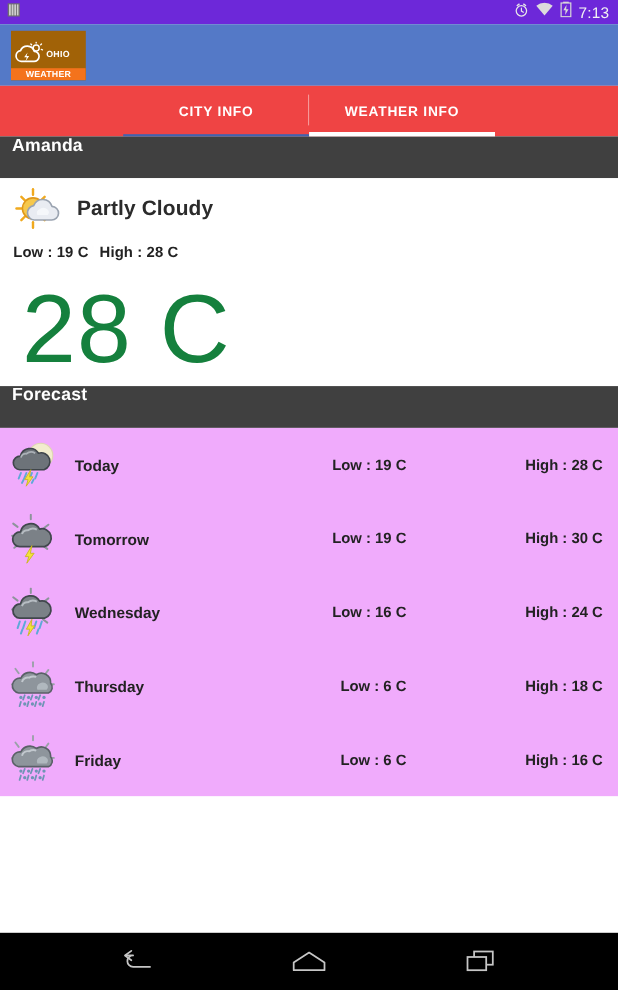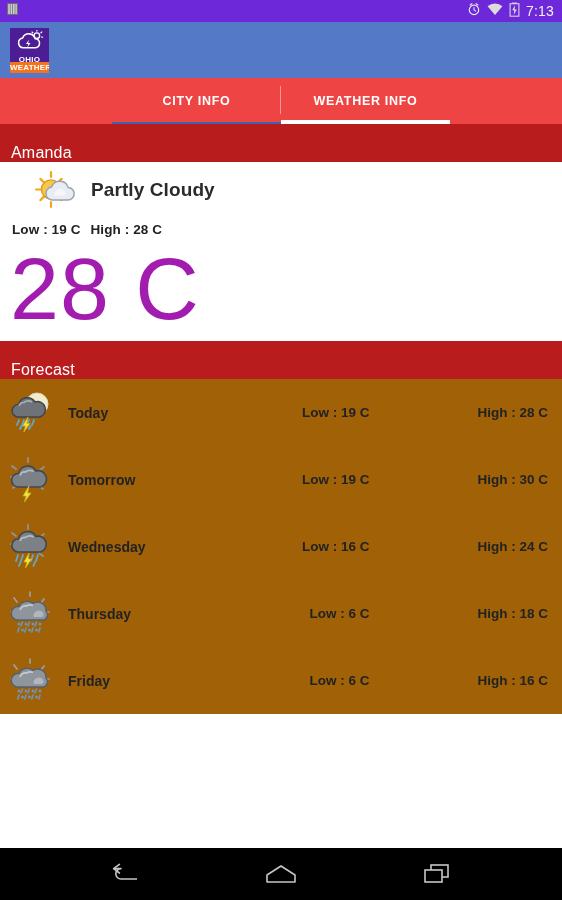--- a/index.html
+++ b/index.html
@@ -32,23 +32,23 @@
   .sim-icon { display: block; }
 
   
   .appbar {
     background: #5479C7; height: 56px;
     display: flex; align-items: center;
     padding-left: 10px;
     flex: 0 0 56px;
   }
   .logo {
-    width: 39px; height: 45px;
-    background: #4c1d95;
-    display: flex; flex-direction: column;
+    width: 68px; height: 45px;
+    background: #a16207;
+    display: flex; flex-direction: row;
     align-items: center; justify-content: flex-start;
     overflow: hidden; position: relative;
   }
   .logo-mark { margin-top: 2px; }
   .logo-ohio {
     color: #ffffff; font-size: 8px; font-weight: bold;
     letter-spacing: .3px; line-height: 9px; margin-top: -1px;
   }
   .logo-weather {
     position: absolute; bottom: 0; left: 0; right: 0;
@@ -76,59 +76,59 @@
     height: 2px; background: #3f63b0;
   }
   .tab.active .tab-underline { height: 4px; background: #ffffff; }
   .tab-divider {
     position: absolute; right: 0; top: 8px; bottom: 10px;
     width: 1px; background: rgba(255,255,255,.45);
   }
 
   
   .section-header {
-    background: #b91c1c;
+    background: #404040;
     height: 38px;
-    display: flex; align-items: flex-end;
+    display: flex; align-items: flex-start;
     padding-left: 11px;
-    color: #ffffff; font-size: 16px; font-weight: normal;
+    color: #ffffff; font-size: 16px; font-weight: bold;
     letter-spacing: .2px;
     flex: 0 0 38px;
   }
 
   
   .current {
     background: #ffffff;
     padding: 6px 0 0 0;
   }
   .cur-row {
     display: flex; align-items: center;
-    padding-left: 12px; height: 44px; margin-left: 21px;
+    padding-left: 12px; height: 44px;
   }
   .cur-icon { width: 48px; height: 42px; flex: 0 0 48px; }
   .cur-cond {
     margin-left: 10px;
     font-size: 19px; font-weight: bold; color: #2b2b2b;
     letter-spacing: .1px;
   }
   .cur-lowhigh {
     padding-left: 12px; margin-top: 10px;
     font-size: 13.5px; font-weight: bold; color: #222222;
     letter-spacing: .1px;
   }
   .cur-lowhigh .gap { display: inline-block; width: 10px; }
   .big-temp {
-    padding-left: 10px; margin-top: 0;
-    font-size: 88px; color: #a21caf;
+    padding-left: 20px; margin-top: 10px;
+    font-size: 88px; color: #15803d;
     font-weight: normal; line-height: 104px;
     letter-spacing: 1px;
   }
 
   
-  .forecast-list { background: #a16207; }
+  .forecast-list { background: #f0abfc; }
   .frow {
     display: flex; align-items: center;
     height: 67px;
     padding-left: 10px; padding-right: 14px;
   }
   .frow-icon { width: 44px; height: 46px; flex: 0 0 44px; }
   .frow-day {
     margin-left: 14px;
     font-size: 14px; font-weight: bold; color: #222222;
     flex: 0 0 auto; min-width: 200px;

